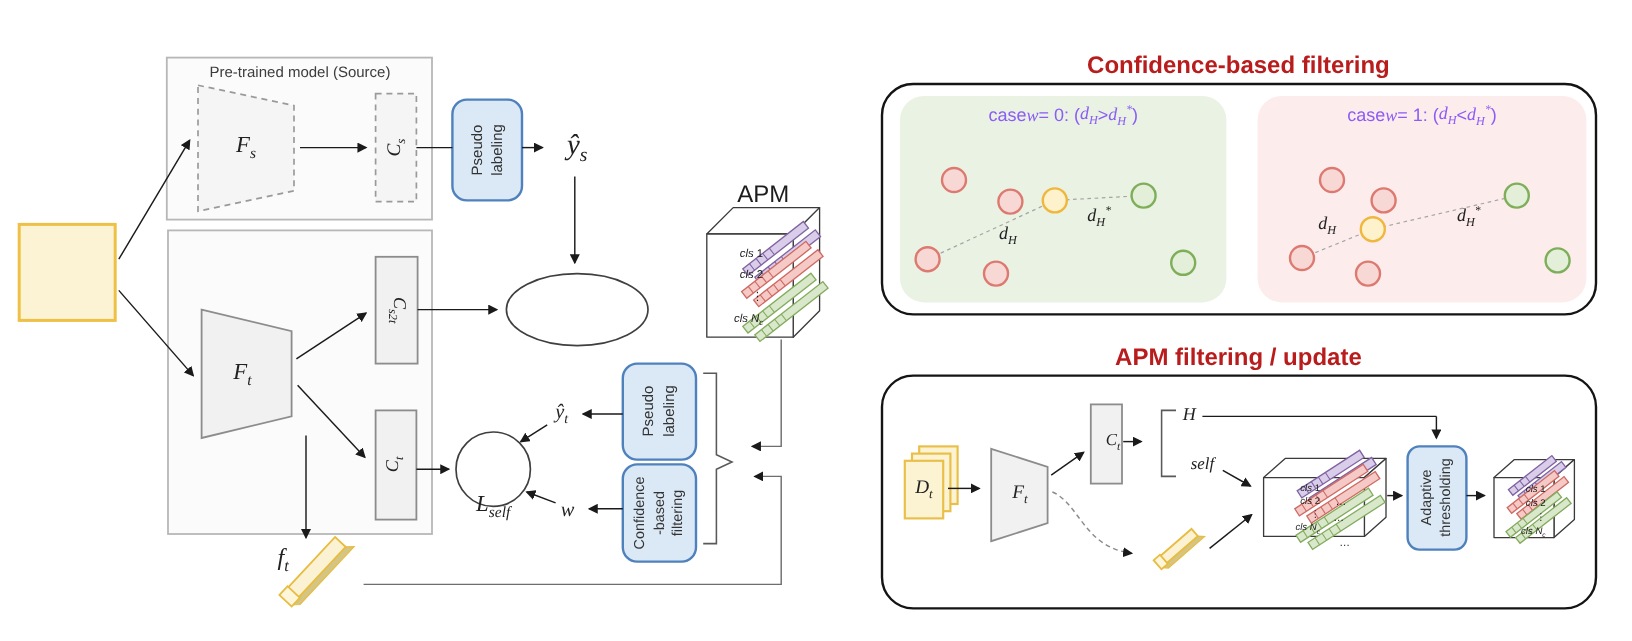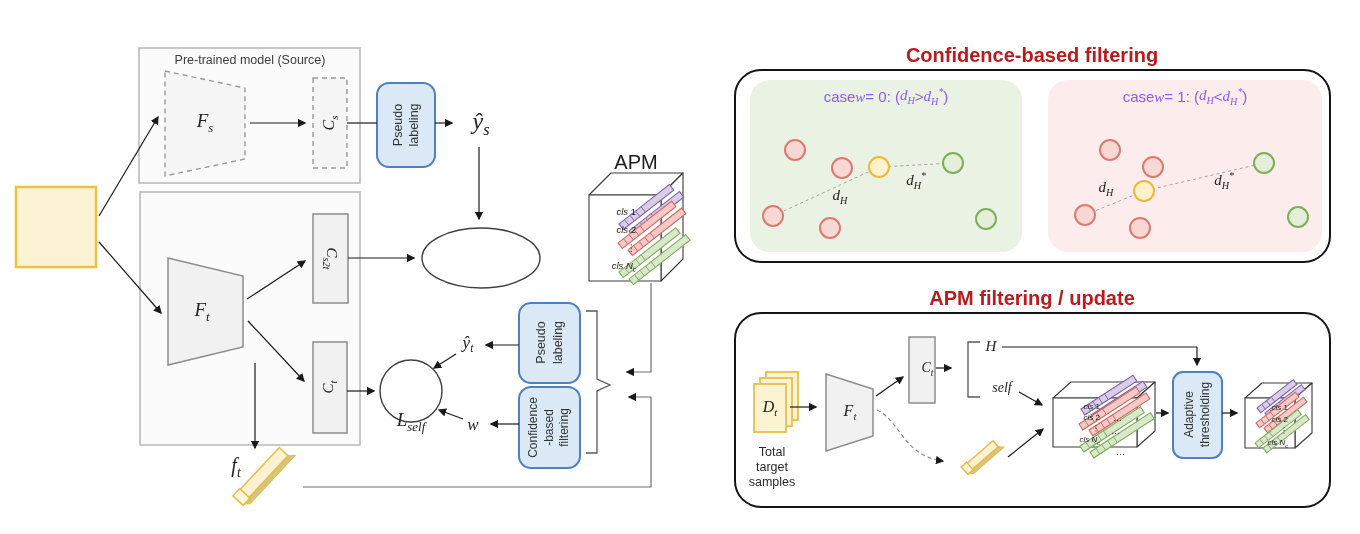--- a/index.html
+++ b/index.html
@@ -312,21 +312,20 @@
       <i>d<sub>H</sub></i>
     </div>
 <div class="lbl" style="left:1204px;top:170px;width:40px;height:22px;font-size:15px;">
       <i>d<sub>H</sub><sup>*</sup></i>
     </div>
 
 <div class="lbl paneltitle" style="left:832px;top:289px;width:400px;height:18px;">APM filtering / update</div>
 <div class="lbl" style="left:752px;top:390px;width:36px;height:36px;font-size:16px;text-align:center;">
       <i>D<sub>t</sub></i>
     </div>
-<div class="lbl" style="left:740px;top:441px;width:64px;height:52px;font-size:12.5px;color:#2a2a2a;">Total<br>target<br>samples</div>
 <div class="lbl" style="left:828px;top:399px;width:44px;height:26px;font-size:16px;">
       <i>F<sub>t</sub></i>
     </div>
 <div class="lbl" style="left:909px;top:356px;width:37px;height:28px;font-size:14px;">
       <i>C<sub>t</sub></i>
     </div>
 <div class="lbl" style="left:980px;top:336px;width:22px;height:20px;font-size:15px;">
       <i>H</i>
     </div>
 <div class="lbl" style="left:980px;top:378px;width:44px;height:20px;font-size:14px;">

